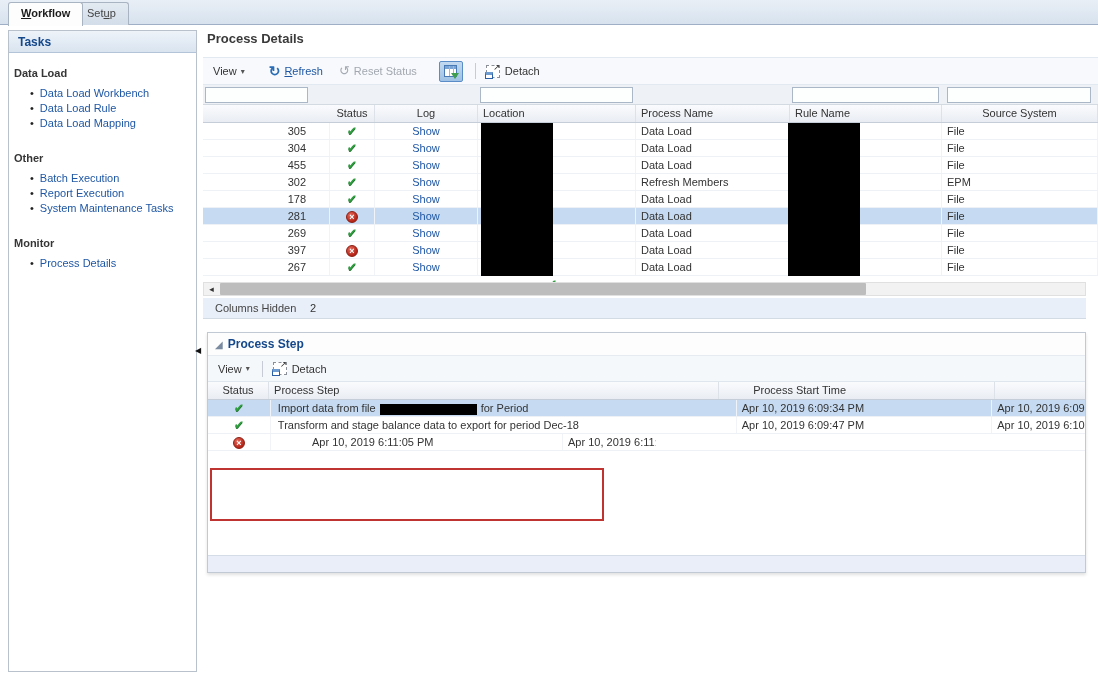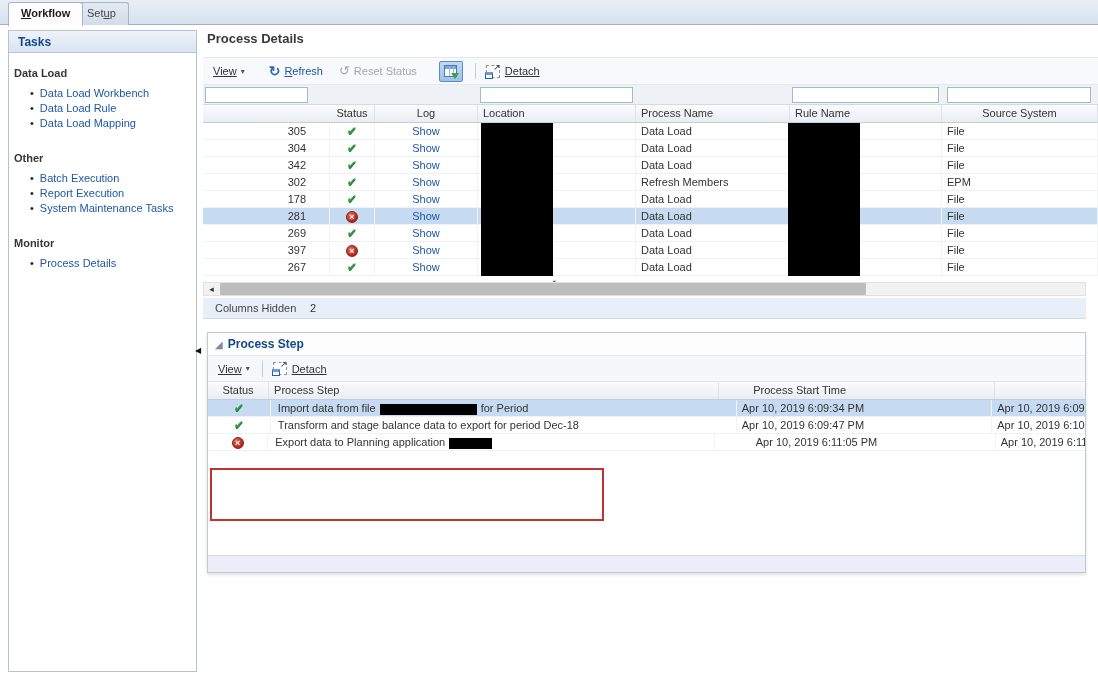--- a/index.html
+++ b/index.html
@@ -30,21 +30,21 @@
   .side-link { color:#1f57a4; text-decoration:none; cursor:pointer; }
 
   
   .page-title { position:absolute; left:207px; top:31px; font-size:13px; font-weight:bold; color:#3a3a3a; }
 
   
   .toolbar { position:absolute; left:203px; top:57px; width:895px; height:28px;
     background:#f7f9fc; border-top:1px solid #e3e9f0; border-bottom:1px solid #e3e9f0;
     display:flex; align-items:center; }
   .tb-item { display:flex; align-items:center; margin-left:10px; white-space:nowrap; cursor:default; }
-  .tb-label { color:#333;text-decoration:underline; }
+  .tb-label { color:#333; }
   .tb-link { color:#1f57a4; }
   .tb-link u { text-decoration:underline; }
   .tb-disabled { color:#a3a8b0; }
   .caret { font-size:8px; margin-left:4px; color:#555; }
   .icon-refresh { color:#2a6db5; font-size:14px; font-weight:bold; margin-right:4px; line-height:12px; }
   .icon-reset { color:#a6abb3; font-size:13px; margin-right:4px; line-height:12px; }
   .sep { width:1px; height:16px; background:#c6ccd6; margin:0 8px 0 12px; }
   .qbe-btn { margin-left:22px; width:24px; height:21px; border:1px solid #5a8dc8; border-radius:2px;
     background:linear-gradient(#c3daf0,#9ec2e5); display:flex; align-items:center; justify-content:center; cursor:default; }
   .qbe-grid { position:relative; width:13px; height:12px; background:#fff; border:1px solid #4a7ab5; }
@@ -238,21 +238,21 @@
       <div class="trow">
         <div class="td num" style="width: 127px;">304</div>
         <div class="td ctr" style="width: 45px;"><span class="check">✔</span></div>
         <div class="td ctr" style="width: 103px;"><a class="show-link">Show</a></div>
         <div class="td" style="width: 158px;"></div>
         <div class="td" style="width: 154px;">Data Load</div>
         <div class="td" style="width: 152px;"></div>
         <div class="td" style="width: 156px;">File</div>
       </div>
       <div class="trow">
-        <div class="td num" style="width: 127px;">342</div>
+        <div class="td num" style="width: 127px;">455</div>
         <div class="td ctr" style="width: 45px;"><span class="check">✔</span></div>
         <div class="td ctr" style="width: 103px;"><a class="show-link">Show</a></div>
         <div class="td" style="width: 158px;"></div>
         <div class="td" style="width: 154px;">Data Load</div>
         <div class="td" style="width: 152px;"></div>
         <div class="td" style="width: 156px;">File</div>
       </div>
       <div class="trow">
         <div class="td num" style="width: 127px;">302</div>
         <div class="td ctr" style="width: 45px;"><span class="check">✔</span></div>
@@ -358,21 +358,20 @@
           <div class="td" style="width: 93px; border-right: none;">Apr 10, 2019 6:09:47</div>
         </div>
         <div class="sp-row">
           <div class="td ctr" style="width: 63px;"><span class="check">✔</span></div>
           <div class="td" style="width: 467px; padding-left: 7px;">Transform and stage balance data to export for period Dec-18</div>
           <div class="td" style="width: 256px;">Apr 10, 2019 6:09:47 PM</div>
           <div class="td" style="width: 93px; border-right: none;">Apr 10, 2019 6:10:31</div>
         </div>
         <div class="sp-row">
           <div class="td ctr" style="width: 63px;"><span class="errball">×</span></div>
-          <div class="td" style="width: 467px; padding-left: 7px;">Export data to Planning application<span class="step-redact" style="width: 43px;"></span></div>
           <div class="td" style="width: 256px; margin-left: 36px;">Apr 10, 2019 6:11:05 PM</div>
           <div class="td" style="width: 93px; border-right: none;">Apr 10, 2019 6:11:14</div>
         </div>
       </div>
     <div class="sp-footer"></div>
   </div>
 
 </div>
 
 </body></html>

